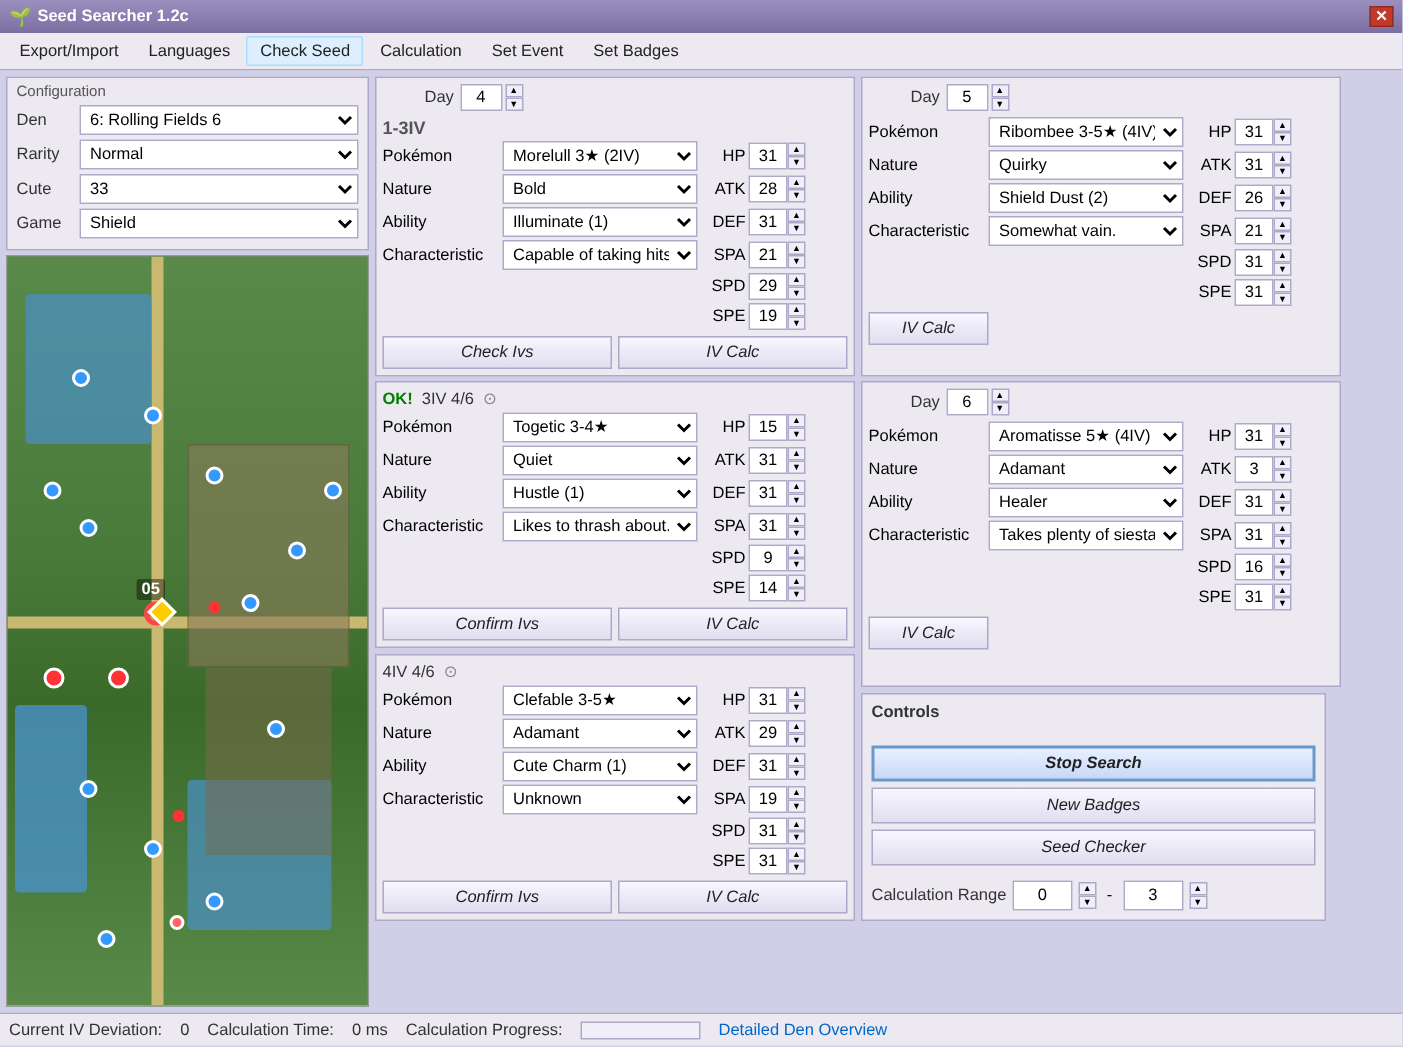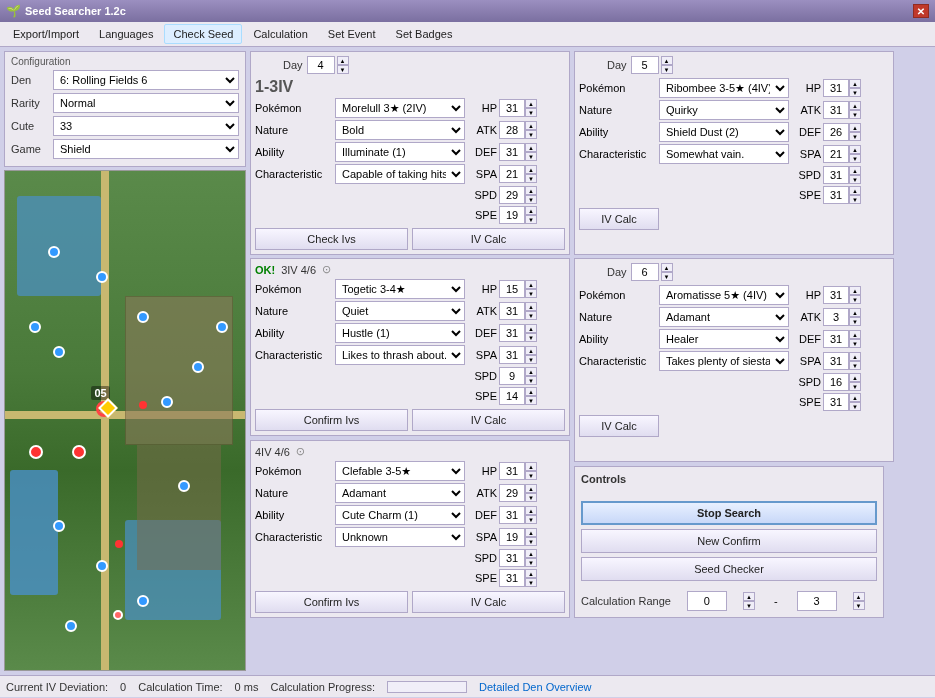--- a/index.html
+++ b/index.html
@@ -180,21 +180,21 @@
       width: 12px; height: 9px;
       border: 1px solid #b0a8c8;
       background: #f0eef8;
       font-size: 6px;
       display: flex; align-items: center; justify-content: center;
       cursor: pointer;
       line-height: 1;
     }
 
     .iv-label {
-      font-size: 16px;
+      font-size: 12px;
       color: #555;
       margin-bottom: 2px;
       font-weight: bold;
     }
     .ok-label { color: green; font-weight: bold; font-size: 11px; }
     .dropdown {
       height: 20px;
       border: 1px solid #b0a8c8;
       background: white;
       font-size: 11px;
@@ -215,20 +215,21 @@
       margin-top: 4px;
     }
     .btn {
       flex: 1;
       height: 22px;
       border: 1px solid #b0a8c8;
       background: linear-gradient(to bottom, #f8f6ff, #e0ddf0);
       cursor: pointer;
       font-size: 11px;
       color: #222;
+      font-style: italic;
     }
     .btn-stop {
       background: linear-gradient(to bottom, #e8f0ff, #c8d8f8);
       border: 2px solid #6699cc;
       font-weight: bold;
     }
     .btn-seed-checker {
       background: linear-gradient(to bottom, #f8f6ff, #e0ddf0);
       border: 1px solid #b0a8c8;
     }
@@ -242,21 +243,21 @@
     }
     .controls-label {
       font-size: 11px;
       color: #333;
       margin-bottom: 6px;
       font-weight: bold;
     }
     .calc-range-row {
       display: flex;
       align-items: center;
-      gap: 16px;
+      gap: 4px;
       margin-top: 6px;
     }
     .calc-range-label { font-size: 11px; color: #333; }
     .range-input {
       width: 40px; height: 20px;
       border: 1px solid #b0a8c8;
       background: white;
       text-align: center;
       font-size: 11px;
     }
@@ -802,21 +803,21 @@
           </div>
           <div class="btn-row">
             <button class="btn" style="flex:0 0 80px;">IV Calc</button>
           </div>
         </div>
 
         <div class="controls-panel">
           <div class="controls-label">Controls</div>
           <div style="height:10px;"></div>
           <button class="btn btn-stop" style="width:100%;height:24px;margin-bottom:4px;font-weight:bold;background:linear-gradient(to bottom,#e8f0ff,#c8d8f8);border:2px solid #6699cc;">Stop Search</button>
-          <button class="btn" style="width:100%;height:24px;margin-bottom:4px;">New Confirm</button>
+          <button class="btn" style="width:100%;height:24px;margin-bottom:4px;">New Badges</button>
           <button class="btn btn-seed-checker" style="width:100%;height:24px;margin-bottom:4px;">Seed Checker</button>
           <div class="calc-range-row">
             <span class="calc-range-label">Calculation Range</span>
             <input class="range-input" type="text" value="0" style="">
             <div class="spin-btns">
               <div class="spin-btn">▲</div>
               <div class="spin-btn">▼</div>
             </div>
             <span style="font-size:11px;padding:0 3px;">-</span>
             <input class="range-input" type="text" value="3" style="">

